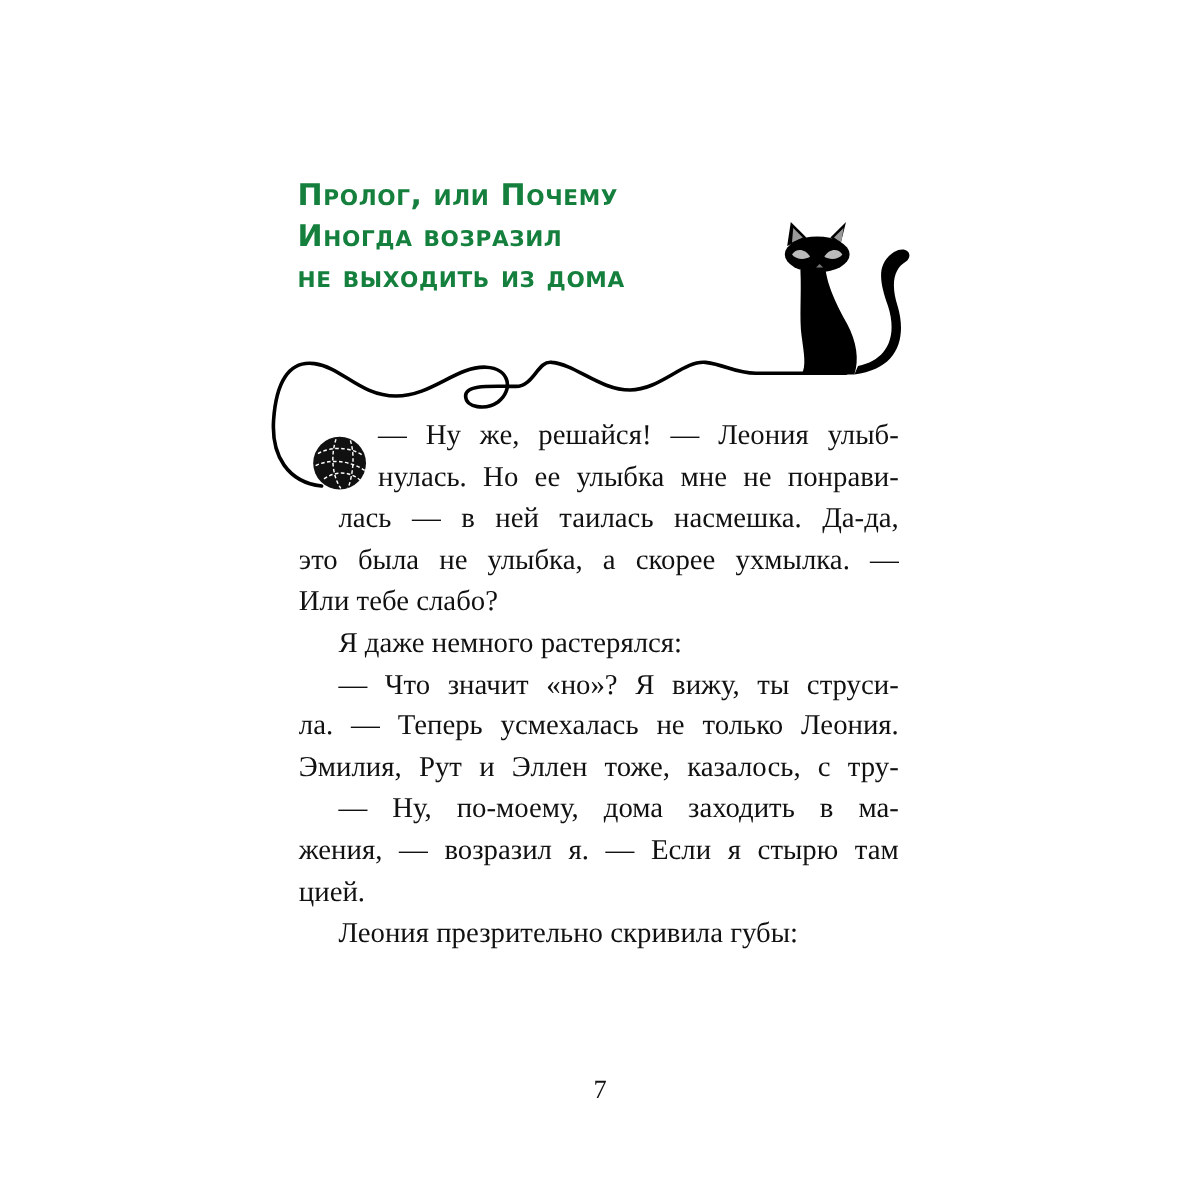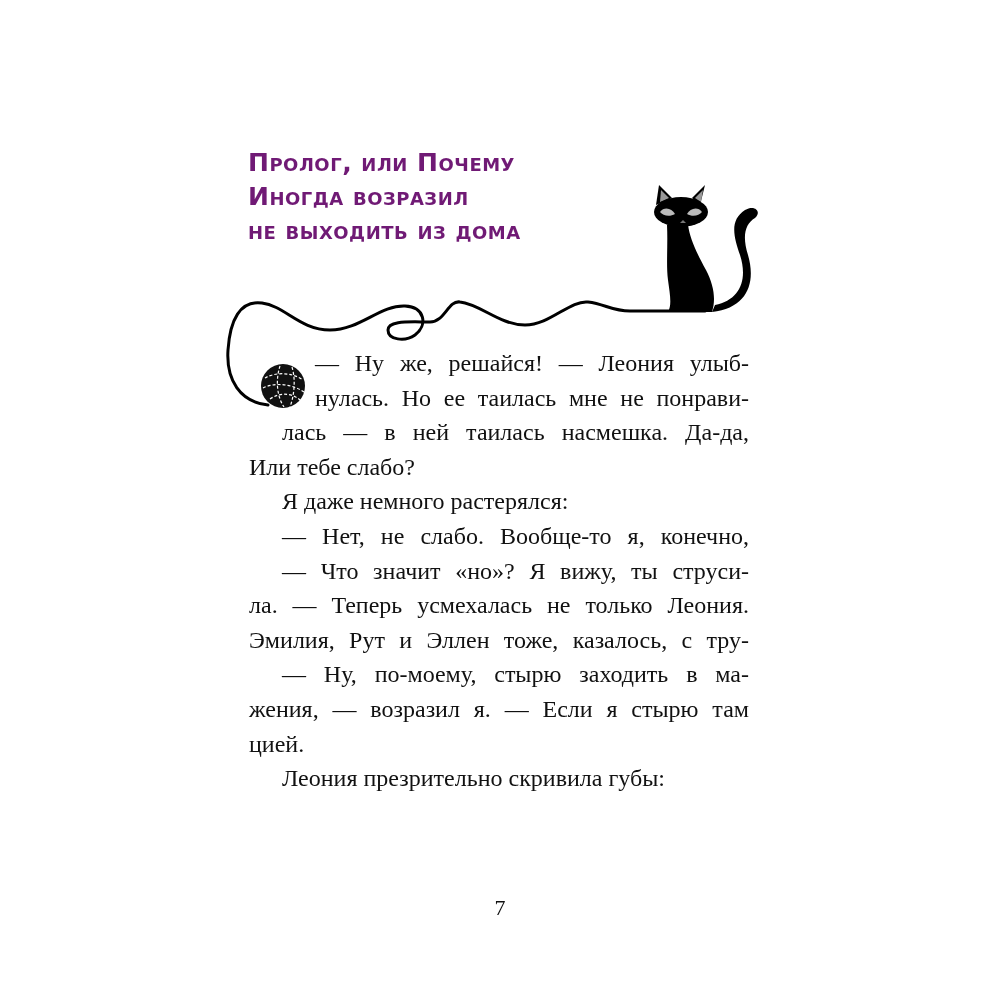--- a/index.html
+++ b/index.html
@@ -1,21 +1,21 @@
 <!DOCTYPE html>
 <html><head>
 <meta charset="utf-8">
 <style>
   html, body { margin: 0; padding: 0; background: #ffffff; }
   body { width: 1000px; height: 1000px; position: relative; overflow: hidden; }
   .page { position: absolute; left: 0; top: 0; width: 1000px; height: 1000px; background: #fff; }
   .title {
     position: absolute; left: 248px; top: 146px;
     font-family: "DejaVu Sans", sans-serif; font-weight: bold;
-    font-size: 25px; line-height: 34px; color: #701a75; letter-spacing: 0.5px;
+    font-size: 25px; line-height: 34px; color: #15803d; letter-spacing: 0.5px;
     font-variant: small-caps;
   }
   .title div { white-space: nowrap; }
   .deco { position: absolute; left: 0; top: 0; }
   .text {
     position: absolute; left: 249px; top: 346px; width: 500px;
     font-family: "Liberation Serif", serif; font-size: 24px; line-height: 34.6px; color: #111;
   }
   .line { white-space: nowrap; text-align: justify; text-align-last: justify; height: 34.6px; }
   .line.last { text-align-last: left; }
@@ -64,28 +64,28 @@
       <ellipse cx="681" cy="212" rx="27" ry="15" fill="#000"></ellipse>
 
       <path d="M 660 212 C 664 206, 672 208, 675 214 C 670 217, 663 216, 660 212 Z" fill="#bbb"></path>
       <path d="M 702 212 C 698 206, 690 208, 687 214 C 692 217, 699 216, 702 212 Z" fill="#bbb"></path>
       <path d="M 683 220 L 680 223 L 686 223 Z" fill="#777"></path>
     </g>
   </svg>
 
   <div class="text">
     <div class="line ind1">— Ну же, решайся! — Леония улыб-</div>
-    <div class="line ind1">нулась. Но ее таилась мне не понрави-</div>
+    <div class="line ind1">нулась. Но ее улыбка мне не понрави-</div>
     <div class="line ind2">лась — в ней таилась насмешка. Да-да,</div>
+    <div class="line">это была не улыбка, а скорее ухмылка. —</div>
     <div class="line last">Или тебе слабо?</div>
     <div class="line last ind2">Я даже немного растерялся:</div>
-    <div class="line ind2">— Нет, не слабо. Вообще-то я, конечно,</div>
     <div class="line ind2">— Что значит «но»? Я вижу, ты струси-</div>
     <div class="line">ла. — Теперь усмехалась не только Леония.</div>
     <div class="line">Эмилия, Рут и Эллен тоже, казалось, с тру-</div>
-    <div class="line ind2">— Ну, по-моему, стырю заходить в ма-</div>
+    <div class="line ind2">— Ну, по-моему, дома заходить в ма-</div>
     <div class="line">жения, — возразил я. — Если я стырю там</div>
     <div class="line last">цией.</div>
     <div class="line last ind2">Леония презрительно скривила губы:</div>
   </div>
 
   <div class="pagenum">7</div>
 </div>
 
 </body></html>

